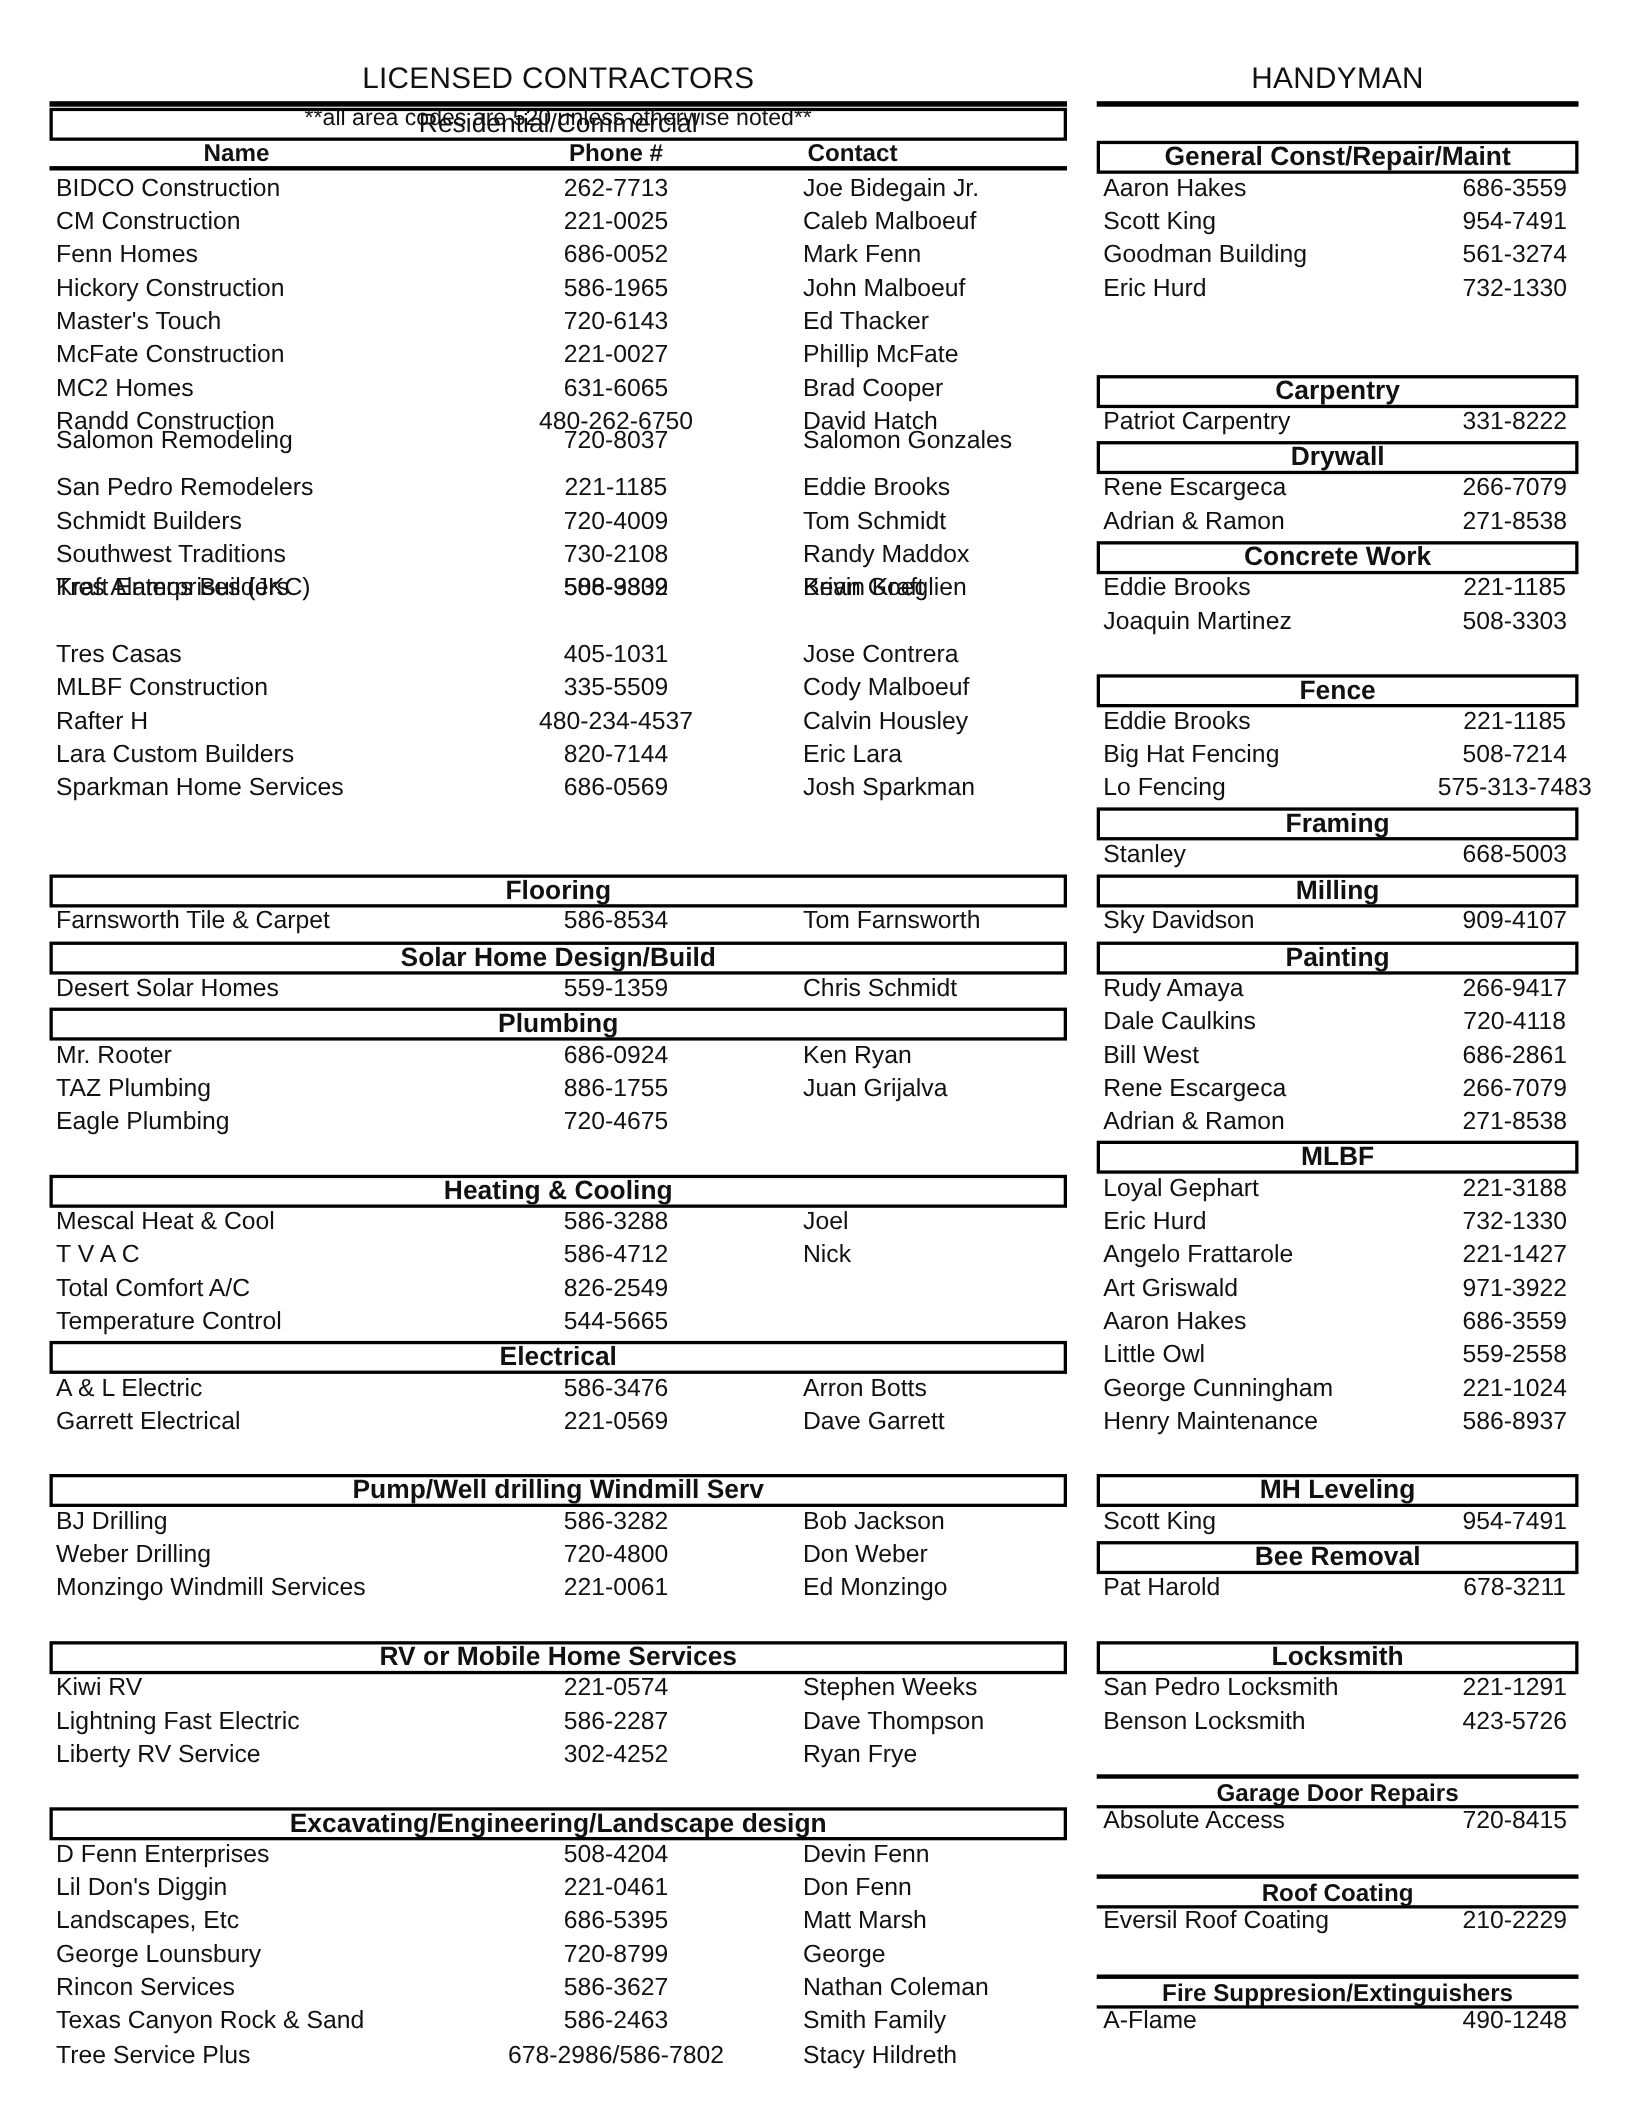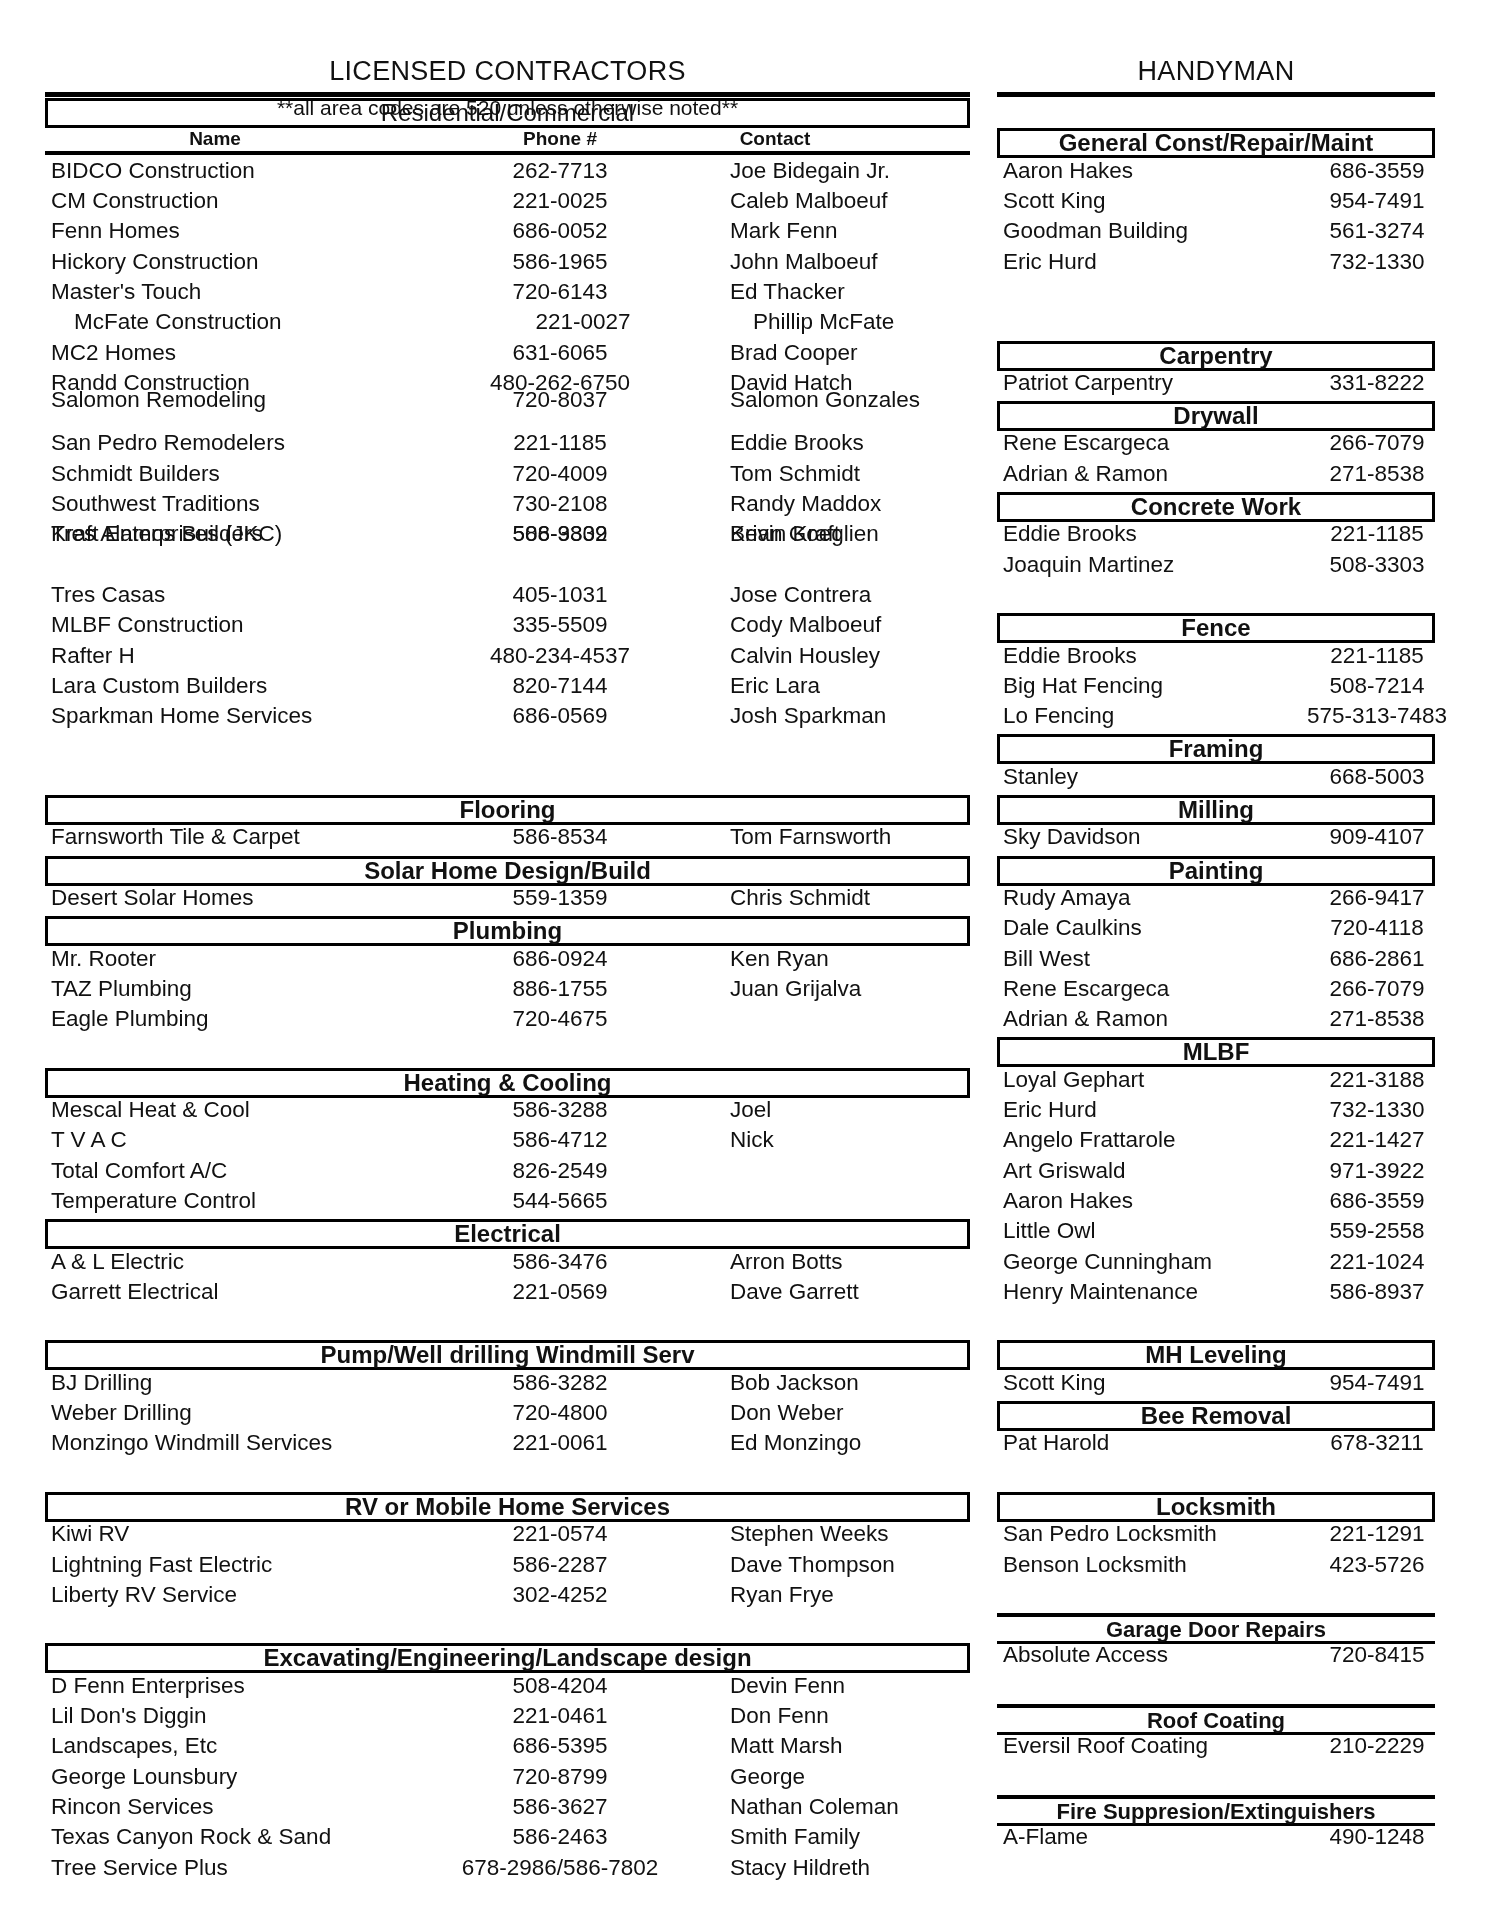--- a/index.html
+++ b/index.html
@@ -11,21 +11,21 @@
   .title { position: absolute; left: 0; right: 0; top: 56px; text-align: center;
            font-size: 27px; letter-spacing: 0.3px; font-weight: normal; }
   .title-rule { position: absolute; left: 0; right: 0; top: 92px; height: 5px; background: #000; }
   .note { position: absolute; left: 0; right: 0; top: 96px; text-align: center; font-size: 21px; }
   .row { position: absolute; left: 0; right: 0; height: 30px; font-size: 22.5px; line-height: 30px; white-space: nowrap; }
   .box { position: absolute; left: 0; right: 0; height: 24px; border: 3px solid #000;
          text-align: center; font-size: 24px; line-height: 24px; font-weight: bold; box-sizing: content-box; }
   .box.plain { font-weight: normal; }
   .uline { position: absolute; left: 0; right: 0; height: 24px; border-top: 4px solid #000; border-bottom: 3px solid #000;
            text-align: center; font-size: 22px; line-height: 25px; font-weight: bold; }
-  .hdr { position: absolute; left: 0; right: 0; height: 27px; border-bottom: 4px solid #000; font-size: 19px; font-weight: bold; line-height: 30px; }
+  .hdr { position: absolute; left: 0; right: 0; height: 27px; border-bottom: 4px solid #000; font-size: 22px; font-weight: bold; line-height: 30px; }
   .c-name { position: absolute; left: 6px; }
   .c-phone { position: absolute; left: 420px; width: 270px; text-align: center; margin-left: -40px; }
   .c-contact { position: absolute; left: 685px; }
   .hdr .c-name { left: 0; width: 340px; text-align: center; }
   .hdr .c-contact { left: 685px; width: 240px; text-align: center; left: 610px; }
   .r-name { position: absolute; left: 6px; }
   .r-phone-wrap { position: absolute; left: 230px; width: 300px; text-align: center; }
 </style>
 </head>
 <body>
@@ -59,21 +59,21 @@
       <div class="row" style="top: 246.6px;">
         <span class="c-name">Hickory Construction</span>
         <span class="c-phone">586-1965</span>
         <span class="c-contact">John Malboeuf</span>
       </div>
       <div class="row" style="top: 276.9px;">
         <span class="c-name">Master's Touch</span>
         <span class="c-phone">720-6143</span>
         <span class="c-contact">Ed Thacker</span>
       </div>
-      <div class="row" style="top: 307.2px; margin-left: 23px;">
+      <div class="row" style="top: 307.2px;">
         <span class="c-name">McFate Construction</span>
         <span class="c-phone">221-0027</span>
         <span class="c-contact">Phillip McFate</span>
       </div>
       <div class="row" style="top: 337.5px;">
         <span class="c-name">MC2 Homes</span>
         <span class="c-phone">631-6065</span>
         <span class="c-contact">Brad Cooper</span>
       </div>
       <div class="row" style="top: 367.8px;">

